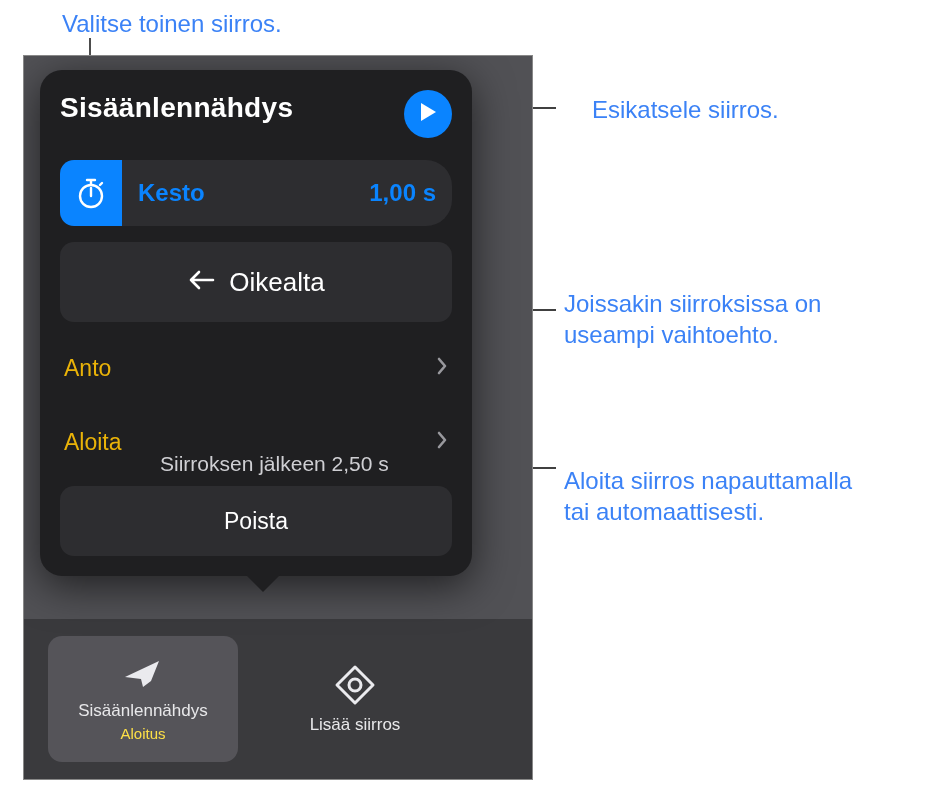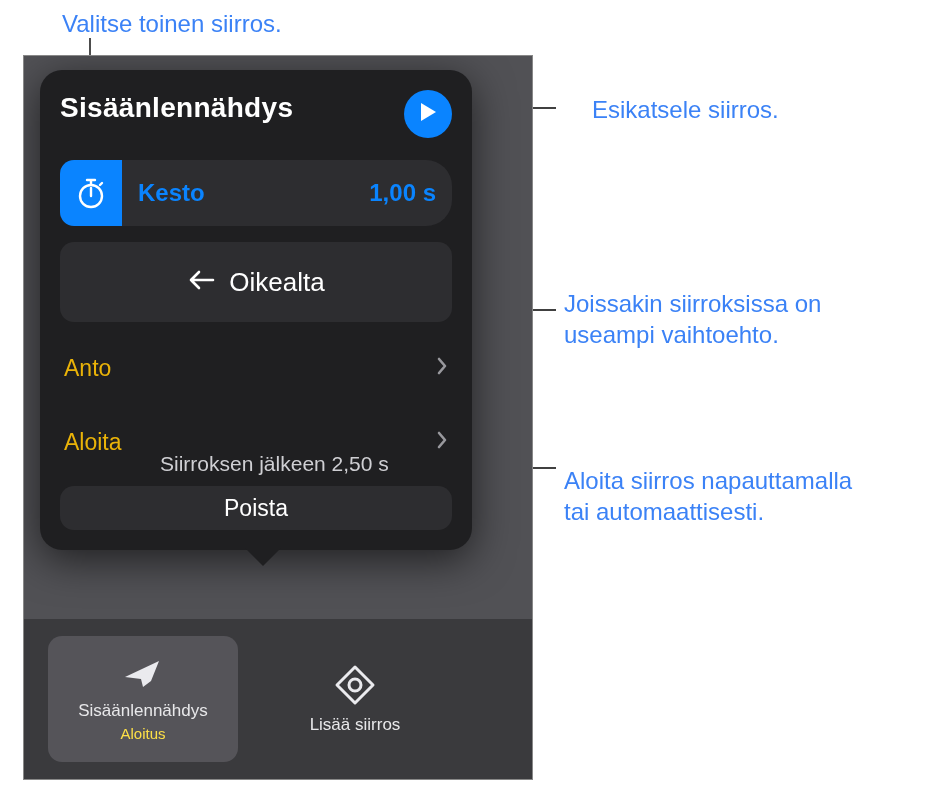--- a/index.html
+++ b/index.html
@@ -129,21 +129,21 @@
     height: 56px;
     padding: 0 4px;
   }
   .setting-label { width: 96px; color: #eab308; font-size: 23px; font-weight: 500; }
   .setting-value { flex: 1; color: #cfcfd3; font-size: 21px; line-height: 1.2; margin-top: 44px; }
   .chevron { color: #98989d; }
   .remove-btn {
     margin-top: 16px;
     background: #2d2d30;
     border-radius: 14px;
-    height: 44px;
+    height: 70px;
     display: flex; align-items: center; justify-content: center;
     color: #fff; font-size: 23px; font-weight: 500;
   }
 </style>
 </head>
 <body>
 
 <div class="callout" style="left:62px; top:8px;">Valitse toinen siirros.</div>
 <div class="callout" style="left:564px; top:94px;margin-left:28px;">Esikatsele siirros.</div>
 <div class="callout" style="left:564px; top:288px;">Joissakin siirroksissa on

